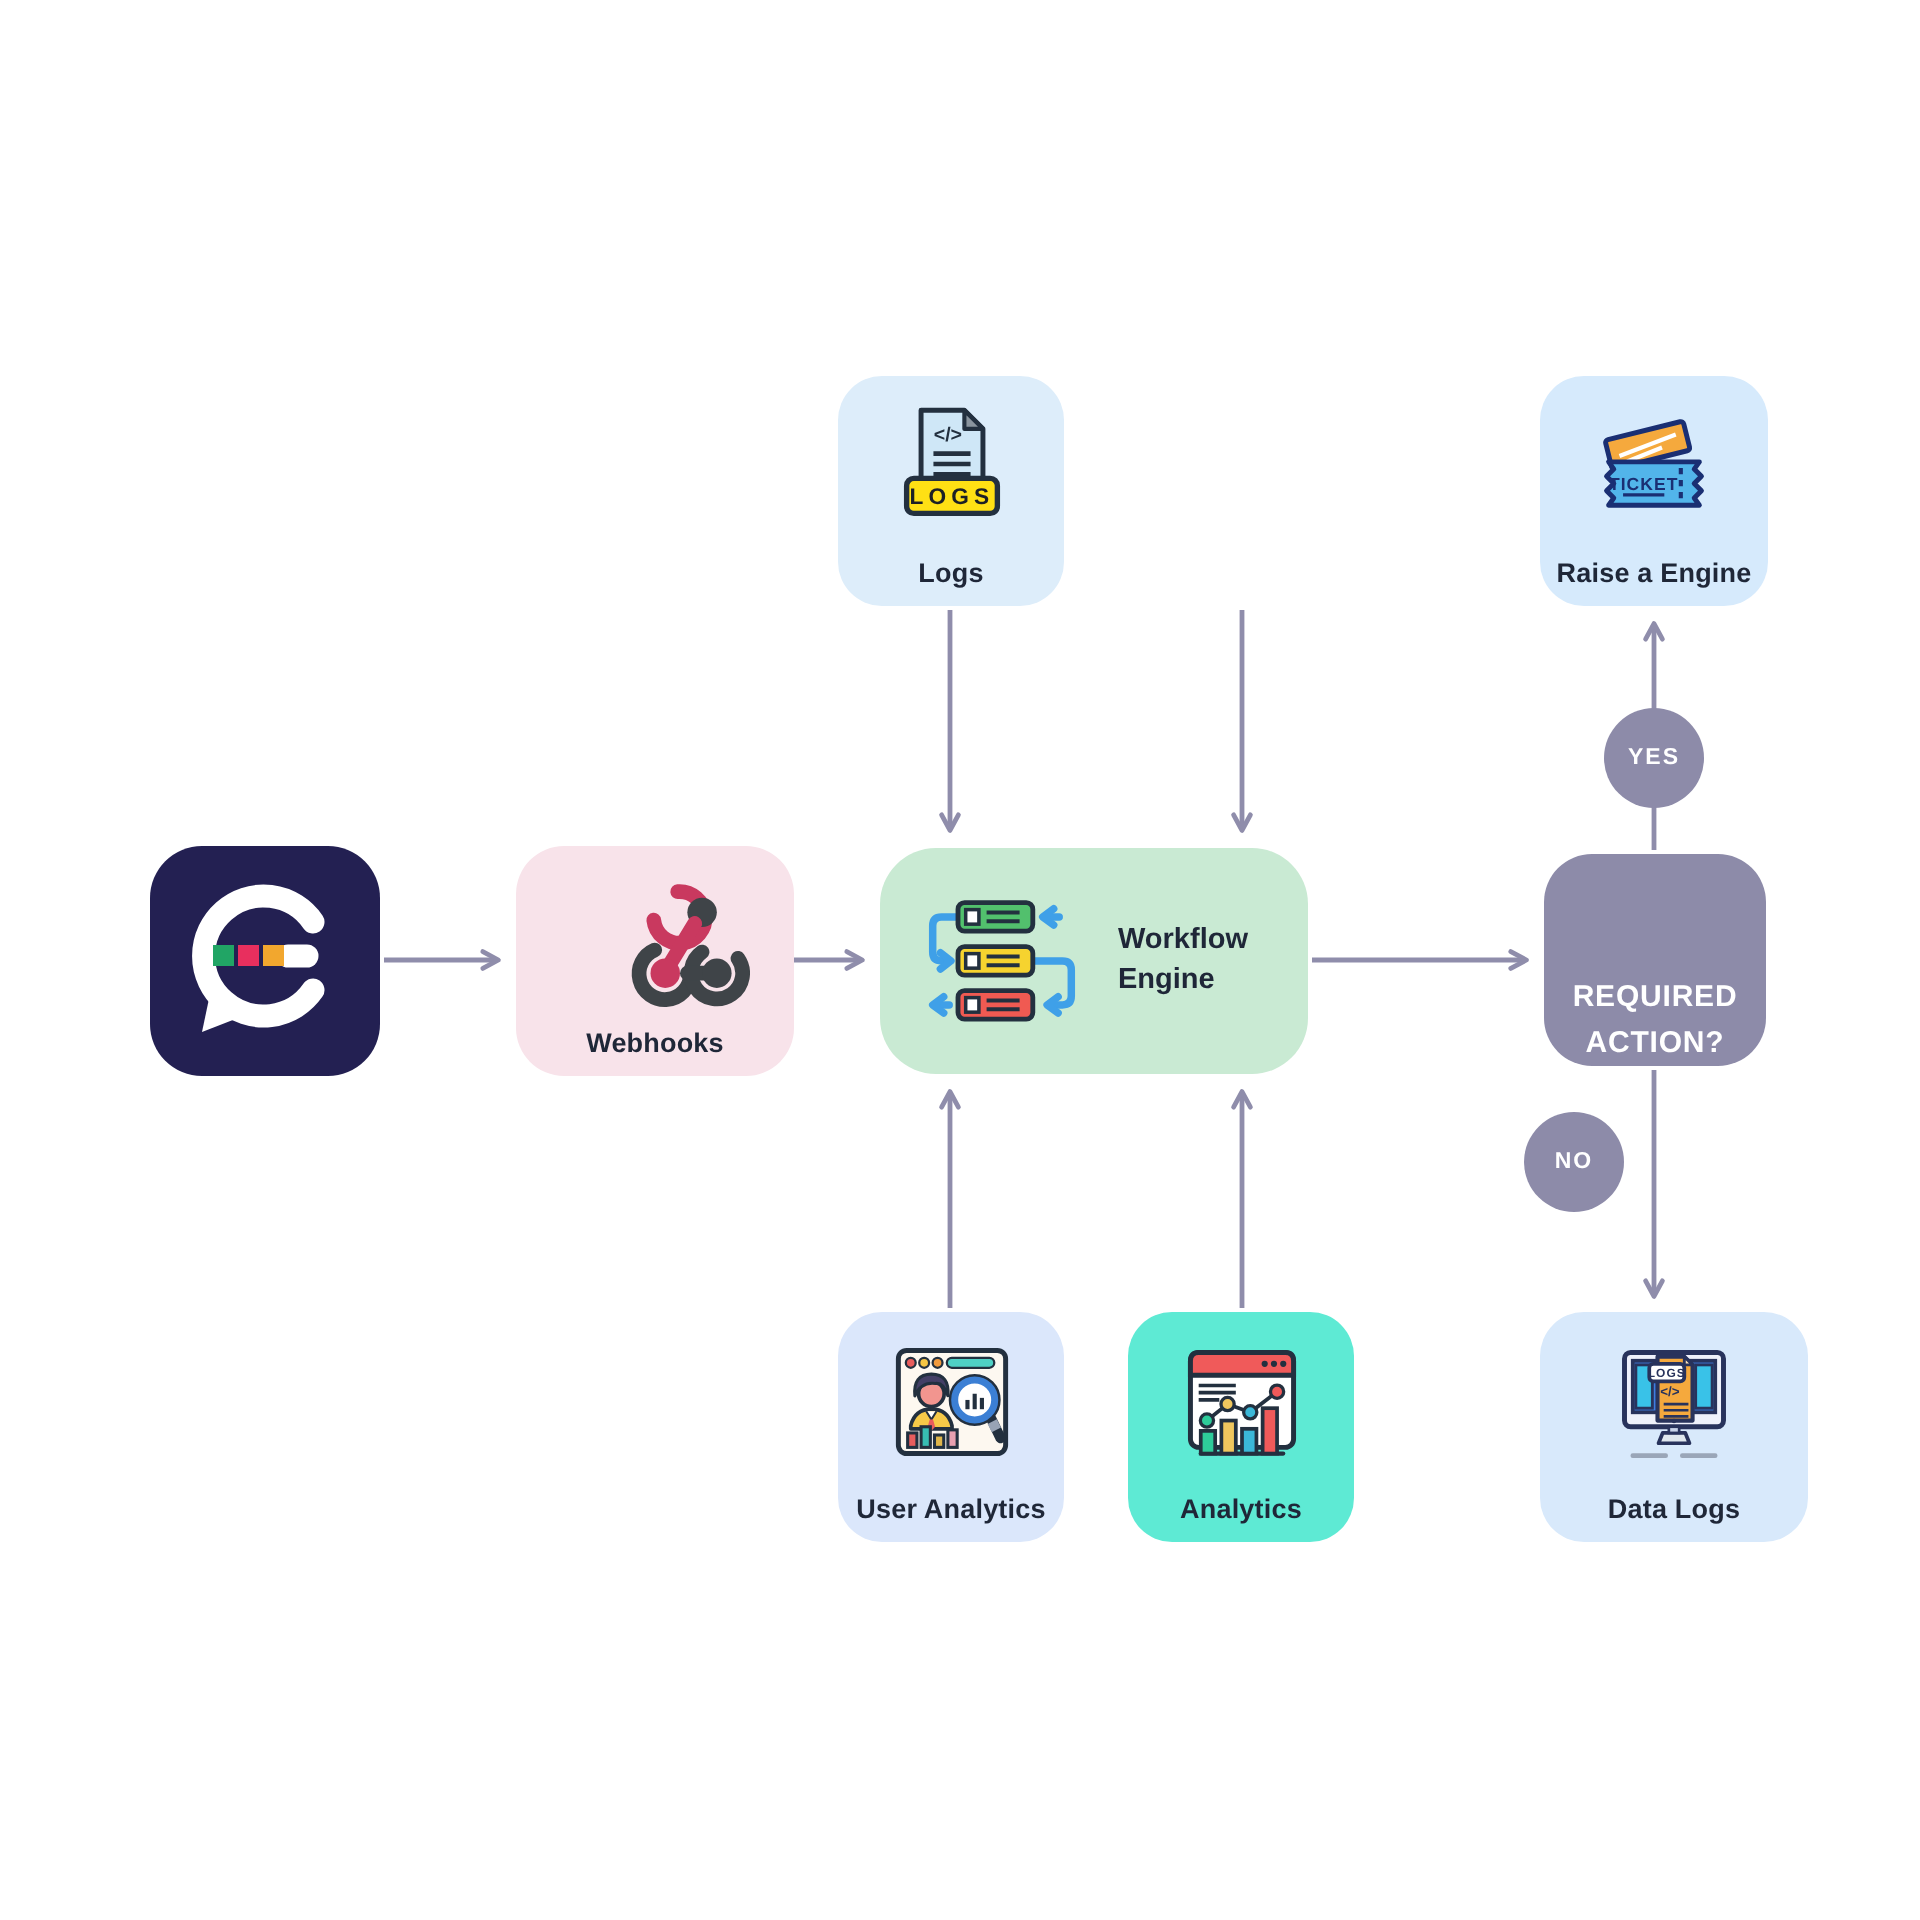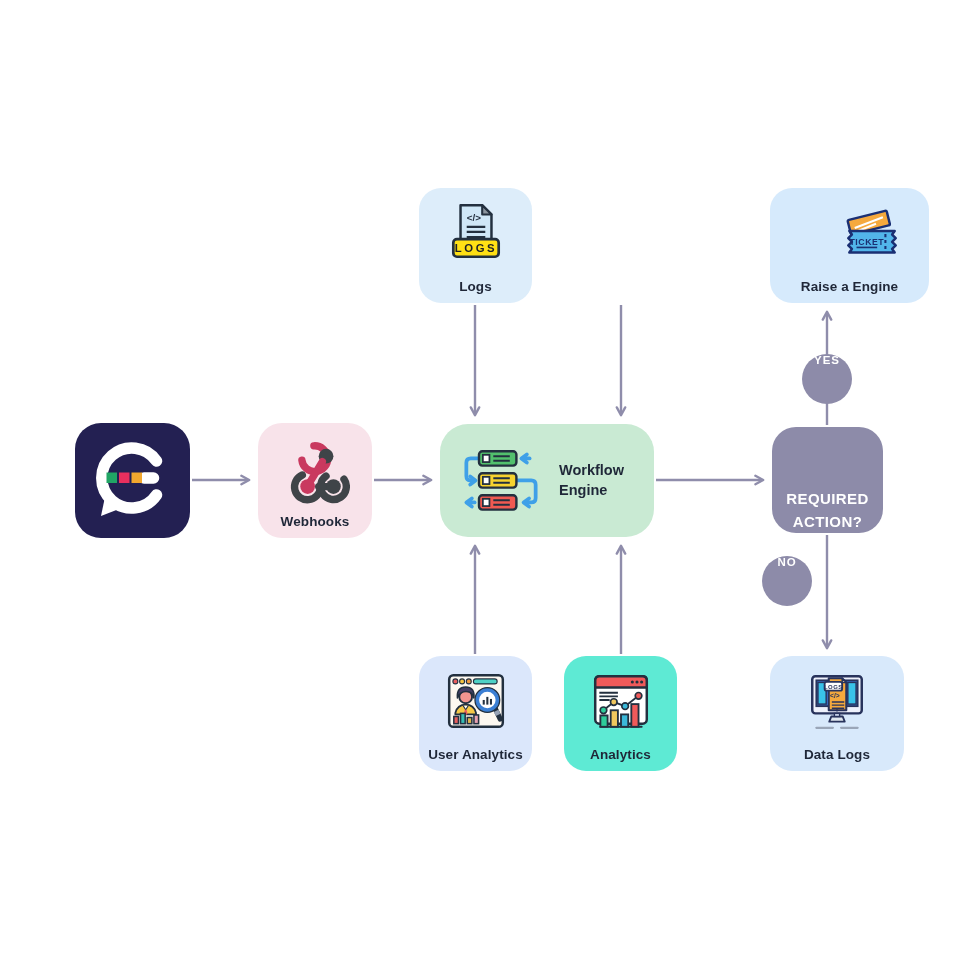--- a/index.html
+++ b/index.html
@@ -6,40 +6,40 @@
   body{width:960px;height:960px;font-family:"Liberation Sans",sans-serif;}
   .stage{position:relative;width:960px;height:960px;background:#ffffff;overflow:hidden;}
   svg.edges{position:absolute;left:0;top:0;width:960px;height:960px;z-index:1;}
   .node{position:absolute;z-index:2;display:flex;flex-direction:column;align-items:center;}
   .card{border-radius:22px;}
   .node .iconwrap{margin-top:12px;display:flex;align-items:center;justify-content:center;}
   .node .label{position:absolute;bottom:9px;left:0;width:100%;text-align:center;
     font-weight:bold;font-size:13.5px;color:#1f2738;letter-spacing:.1px;}
   
   .n-app{left:75px;top:423px;width:115px;height:115px;}
-  .n-webhooks{left:258px;top:423px;width:114px;height:115px;background:#f8e3ea;border-radius:24px;}
+  .n-webhooks{left:258px;top:423px;width:114px;height:115px;background:#f8e3ea;border-radius:24px;padding-left:25px;}
   .n-workflow{left:440px;top:424px;width:214px;height:113px;background:#c9ead3;border-radius:28px;
     flex-direction:row;justify-content:center;align-items:center;gap:14px;}
   .n-workflow .wf-label{font-weight:bold;font-size:14.5px;color:#1f2738;text-align:left;
     width:78px;line-height:1.35;}
   .n-required{left:772px;top:427px;width:111px;height:106px;background:#8d8ba9;border-radius:24px;
     justify-content:flex-end;}
   .n-required .req-label{font-weight:bold;font-size:15px;color:#ffffff;text-align:center;
     width:96px;line-height:1.5;letter-spacing:.4px;}
   
   .n-logs{left:419px;top:188px;width:113px;height:115px;background:#ddedfa;}
   .n-database{left:564px;top:188px;width:113px;height:115px;background:#fdf3d8;}
-  .n-ticket{left:770px;top:188px;width:114px;height:115px;background:#d6eafc;padding-left:45px;}
+  .n-ticket{left:770px;top:188px;width:114px;height:115px;background:#d6eafc;}
   
   .n-user{left:419px;top:656px;width:113px;height:115px;background:#dbe7fb;}
   .n-analytics{left:564px;top:656px;width:113px;height:115px;background:#5eead4;}
   .n-datalogs{left:770px;top:656px;width:134px;height:115px;background:#d8e9fb;}
   
   .circle{position:absolute;z-index:2;width:50px;height:50px;border-radius:50%;
-    background:#8d8ba9;display:flex;align-items:flex-start;justify-content:center;
+    background:#8d8ba9;display:flex;align-items:center;justify-content:center;
     color:#ffffff;font-weight:bold;font-size:11.5px;letter-spacing:1px;}
   .c-yes{left:802px;top:354px;}
   .c-no{left:762px;top:556px;}
 </style>
 </head>
 <body>
 
 <div class="stage">
 
   <svg class="edges" viewBox="0 0 960 960">

